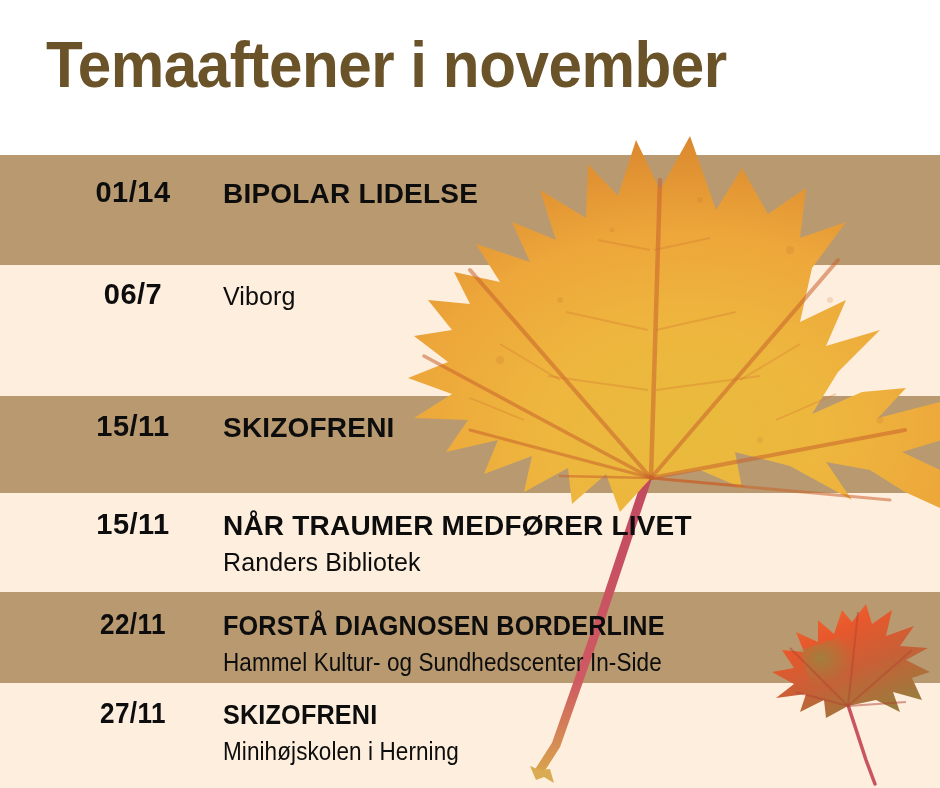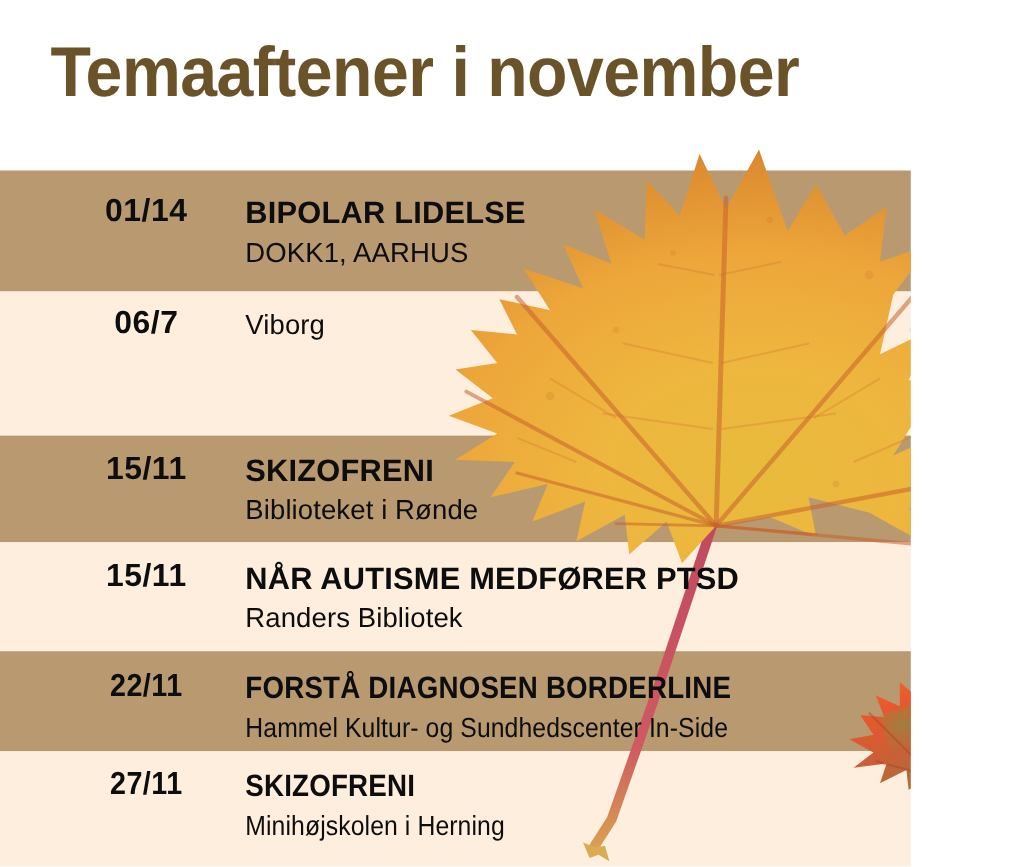--- a/index.html
+++ b/index.html
@@ -4,21 +4,21 @@
 <style>
   html,body{margin:0;padding:0;}
   body{
     width:940px;height:788px;
     background:#ffffff;
     font-family:"Liberation Sans", sans-serif;
     overflow:hidden;
   }
   #poster{
     position:relative;
-    width:828px;height:788px;
+    width:940px;height:788px;
     background:#ffffff;
     overflow:hidden;
   }
 
   
   #title{
     position:absolute;
     left:46px;top:26px;
     width:880px;
     font-size:64px;
@@ -211,43 +211,41 @@
       </g>
     </g>
   </svg>
 
   <div id="title">Temaaftener i november</div>
 
   <div class="row" id="row1">
     <div class="date">01/14</div>
     <div class="info">
       <div class="ev-title">BIPOLAR LIDELSE</div>
-      <div class="ev-place">DOKK1, AARHUS</div>
     </div>
   </div>
 
   <div class="row" id="row2">
     <div class="date">06/7</div>
     <div class="info">
       <div class="ev-place">Viborg</div>
     </div>
   </div>
 
   <div class="row" id="row3">
     <div class="date">15/11</div>
     <div class="info">
       <div class="ev-title">SKIZOFRENI</div>
-      <div class="ev-place">Biblioteket i Rønde</div>
     </div>
   </div>
 
   <div class="row" id="row4">
     <div class="date">15/11</div>
     <div class="info">
-      <div class="ev-title">NÅR AUTISME MEDFØRER PTSD</div>
+      <div class="ev-title">NÅR TRAUMER MEDFØRER LIVET</div>
       <div class="ev-place">Randers Bibliotek</div>
     </div>
   </div>
 
   <div class="row condensed" id="row5">
     <div class="date">22/11</div>
     <div class="info">
       <div class="ev-title">FORSTÅ DIAGNOSEN BORDERLINE</div>
       <div class="ev-place">Hammel Kultur- og Sundhedscenter In-Side</div>
     </div>

